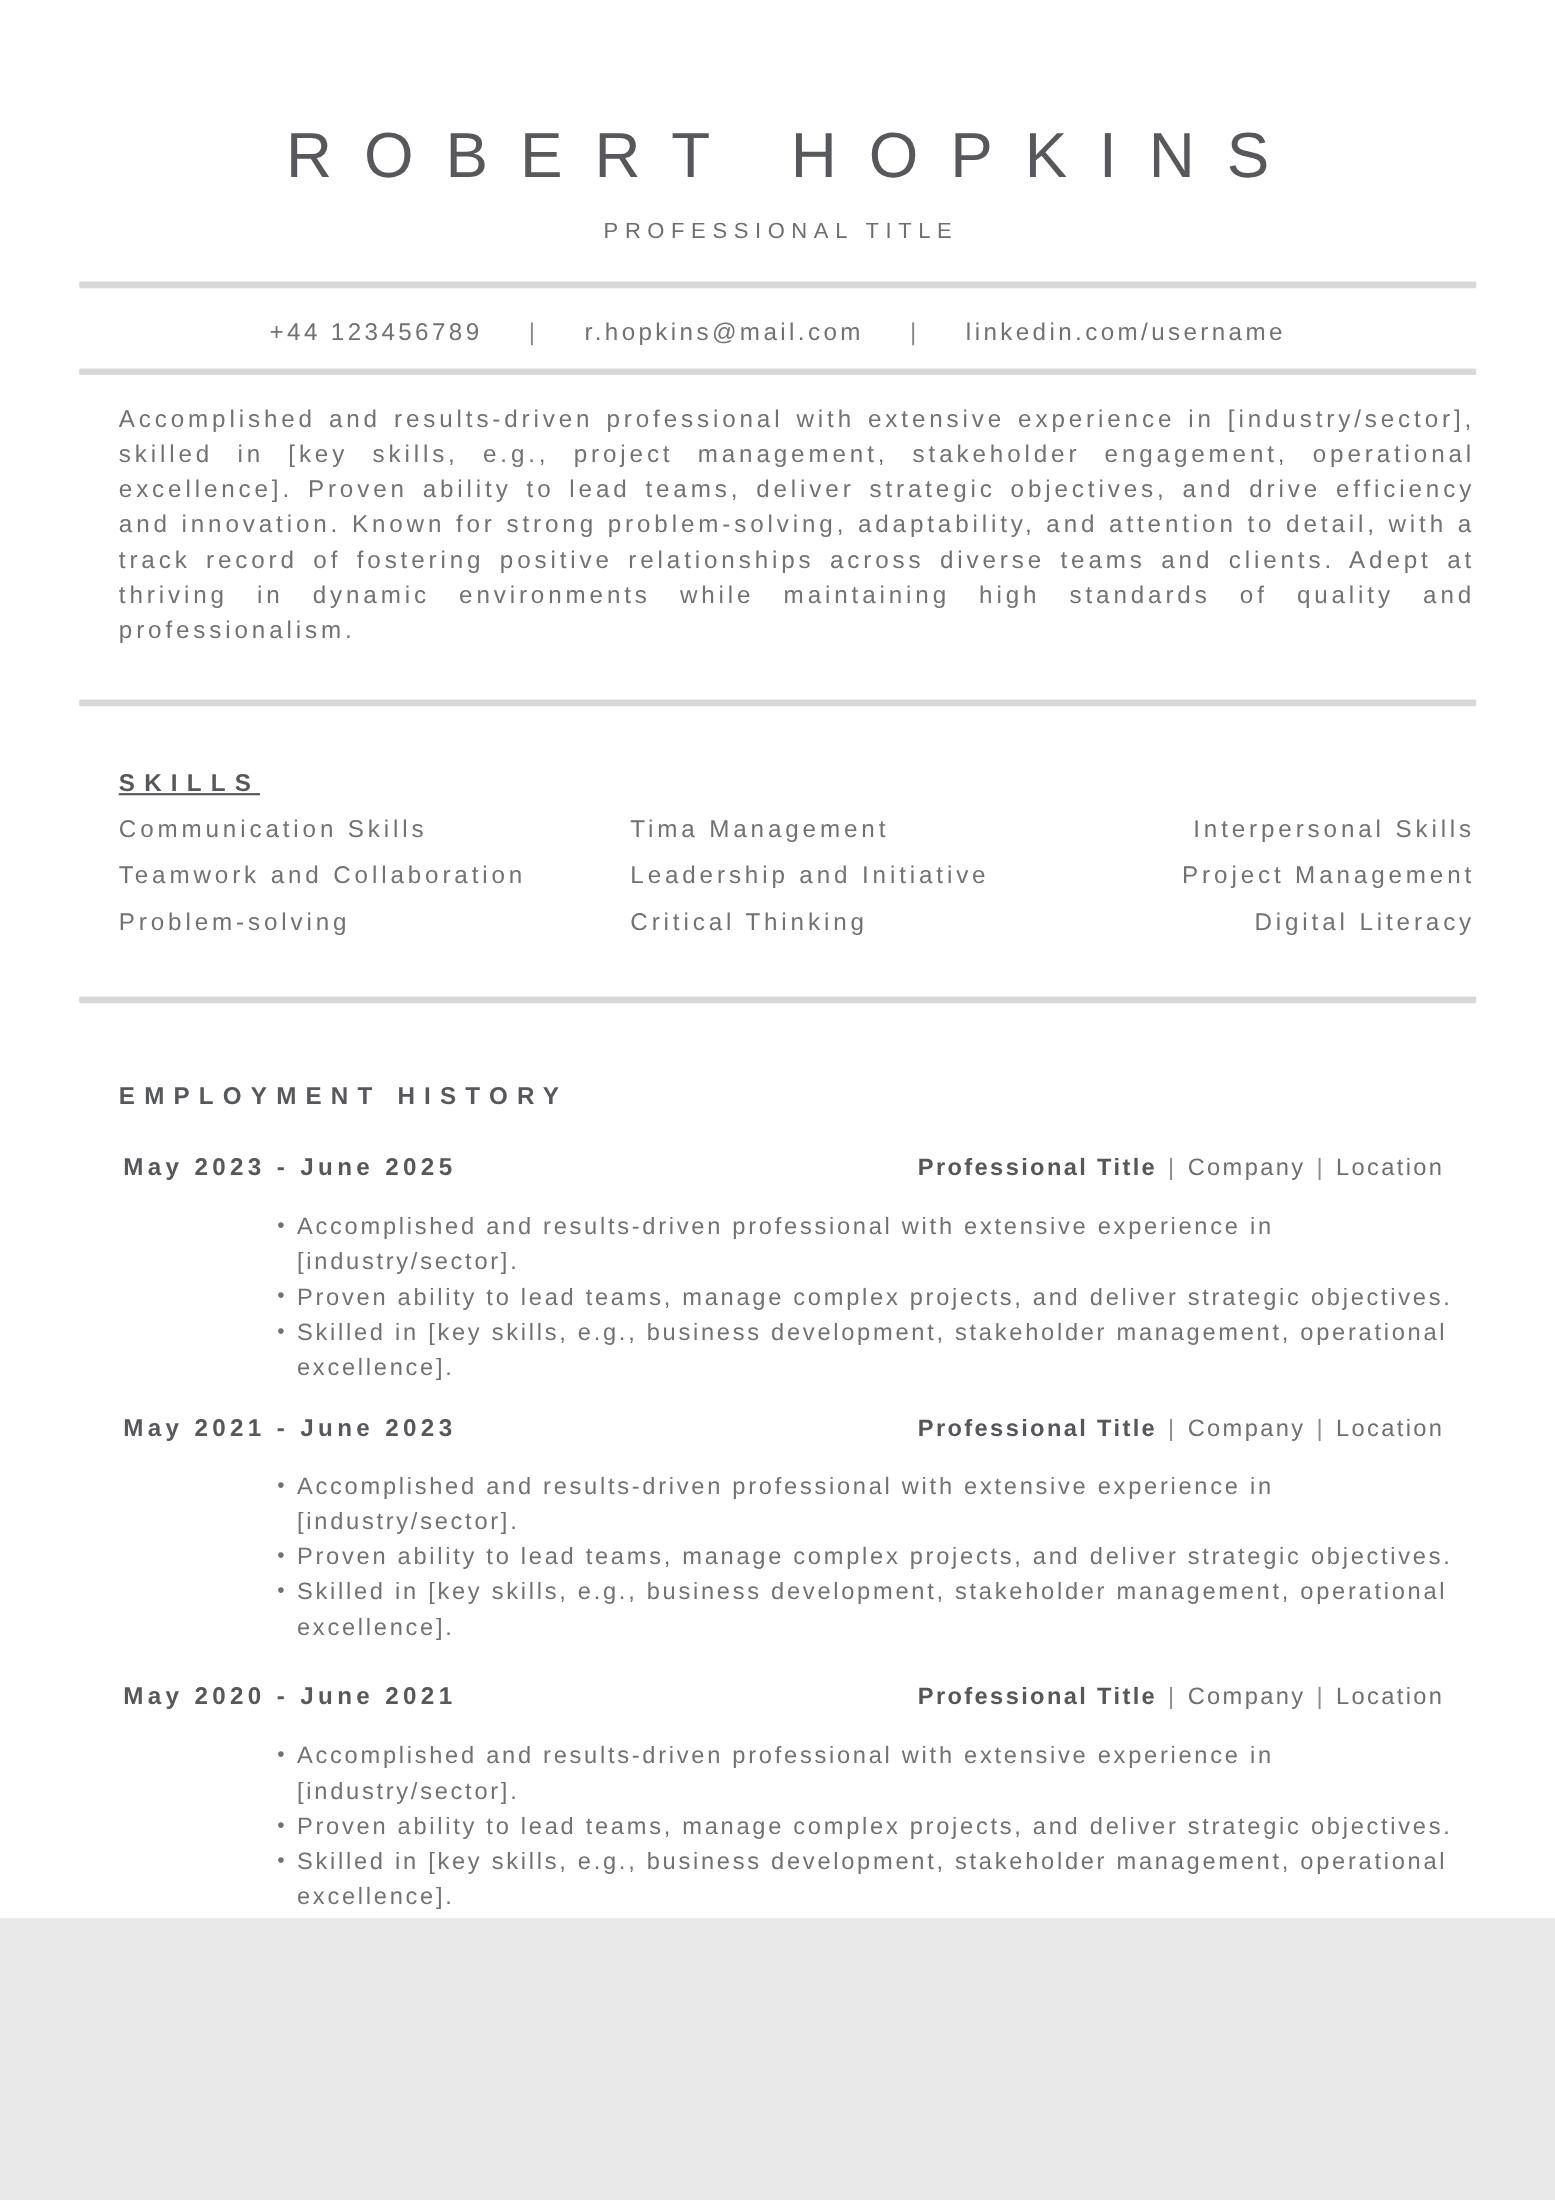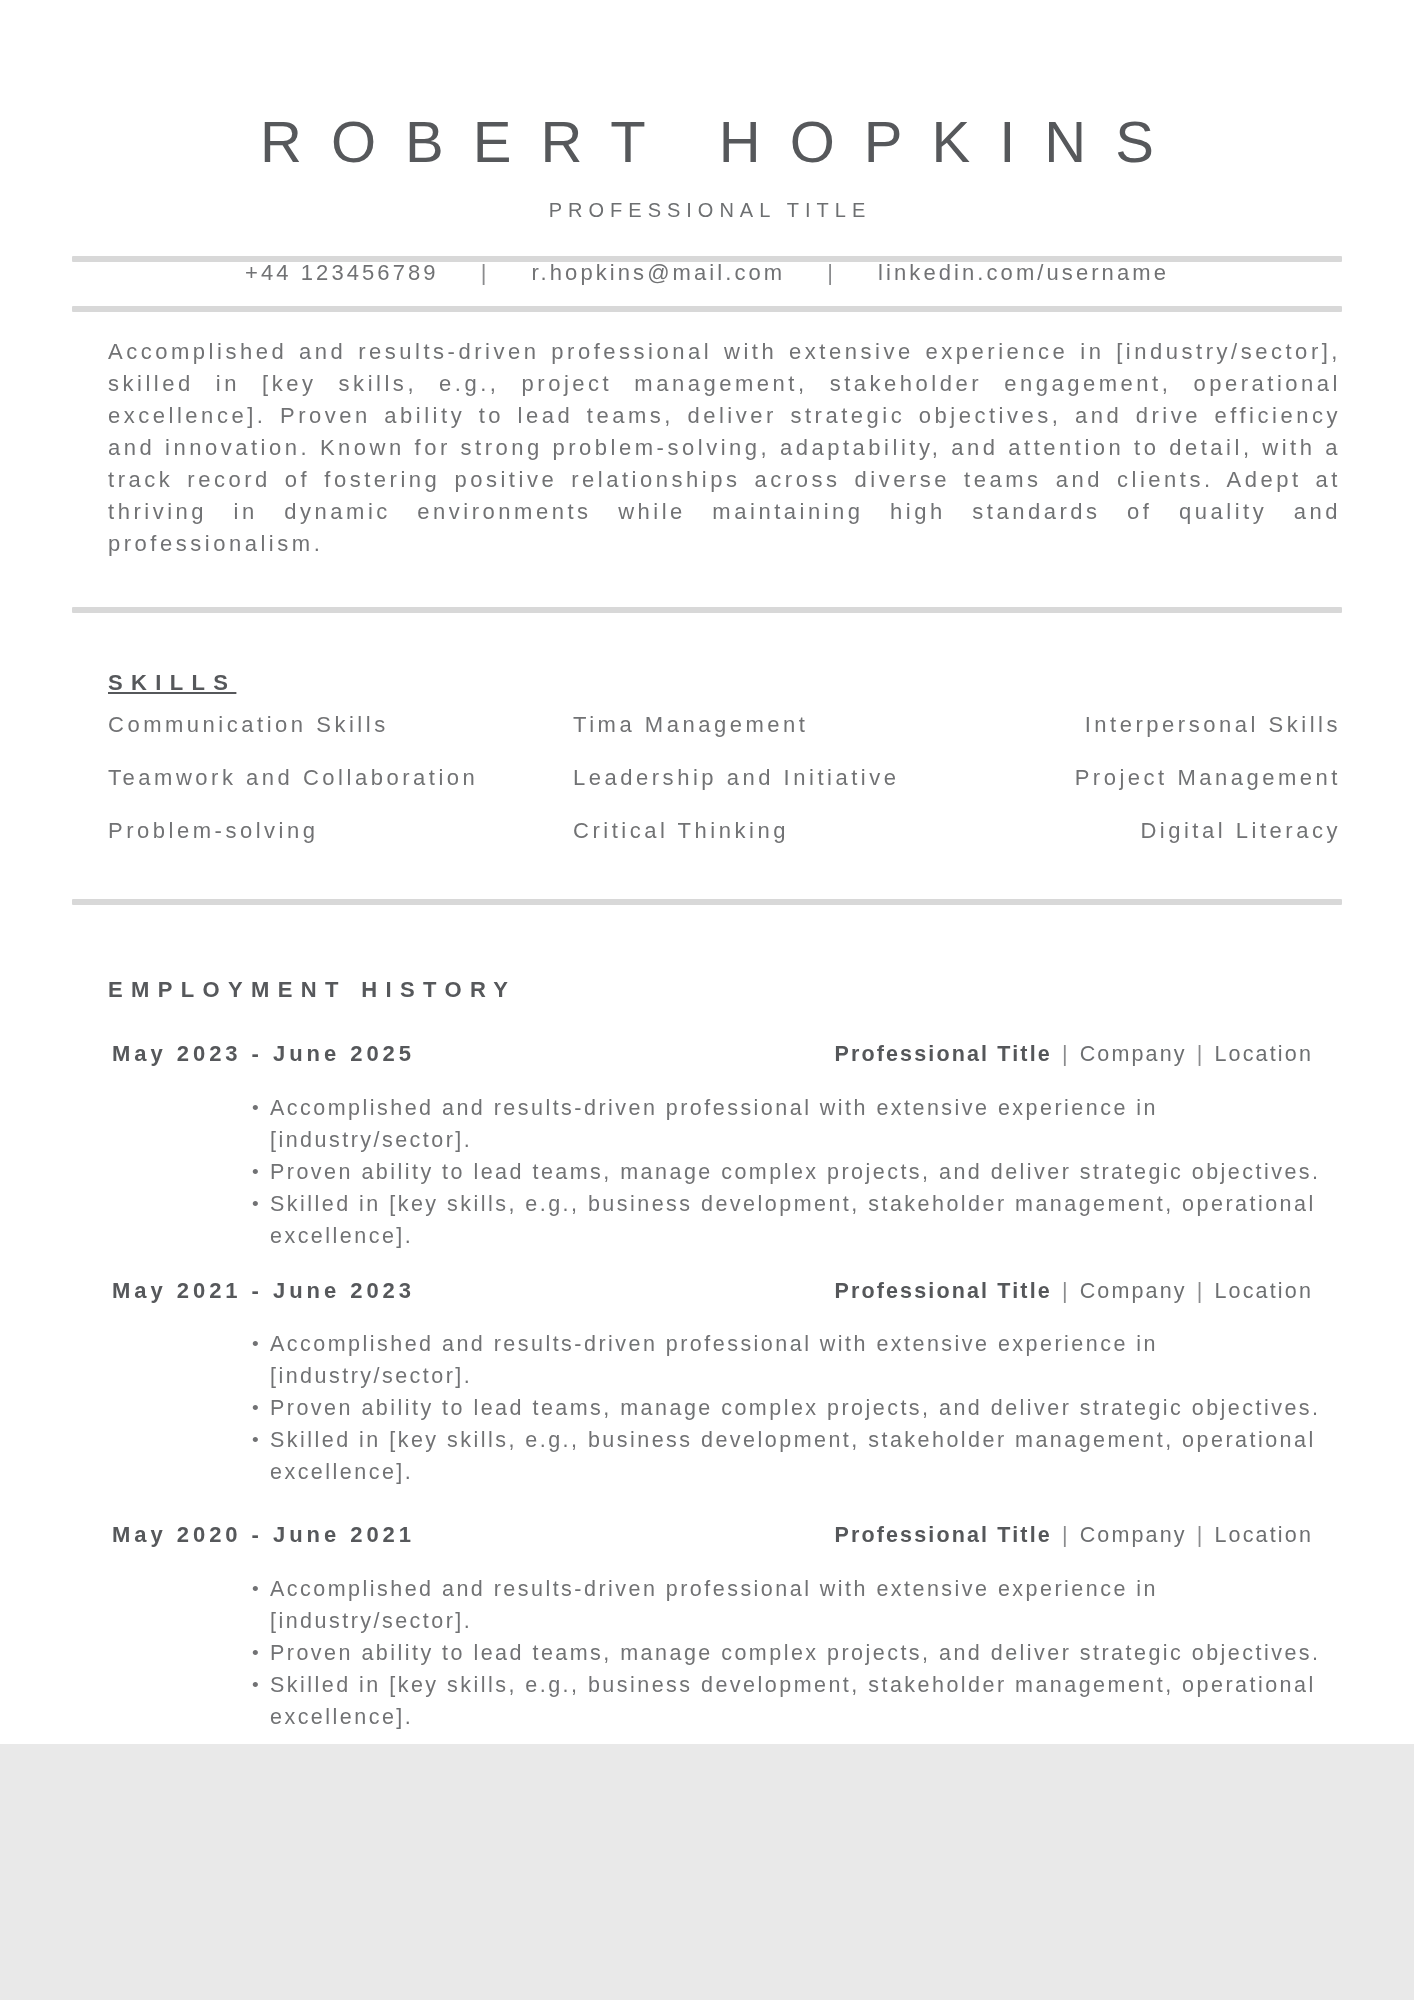--- a/index.html
+++ b/index.html
@@ -36,20 +36,21 @@
     height:6px; background:#d8d8d8;
     margin-left:72px; margin-right:72px;
     border-radius:1px;
   }
   .divider.d1 { margin-top:36px; }
   .divider.d2 { margin-top:22px; }
   .divider.d3 { margin-top:47px; }
   .divider.d4 { margin-top:57px; }
   
   .contact {
+    margin-top:29px;
     display:flex; justify-content:center; align-items:center;
     gap:42px;
     font-size:22px; line-height:1;
     letter-spacing:0.14em;
     color:#717274;
   }
   .contact .sep { color:#8a8b8d; font-weight:300; }
   
   .content { padding-left:108px; padding-right:73px; }
   .sec-heading {
@@ -66,21 +67,21 @@
     font-size:22px; line-height:32px;
     letter-spacing:0.16em;
     text-align:justify;
     color:#717274;
   }
   
   .skills-grid {
     margin-top:20px;
     display:grid;
     grid-template-columns:465px 1fr auto;
-    row-gap:31px;
+    row-gap:20px;
     font-size:22px; line-height:1;
     letter-spacing:0.16em;
     color:#717274;
   }
   .skills-grid .c3 { justify-self:end; text-align:right; }
   
   .job-header {
     display:flex; justify-content:space-between; align-items:baseline;
     padding-left:4px; padding-right:28px;
     font-size:22px; line-height:1;

